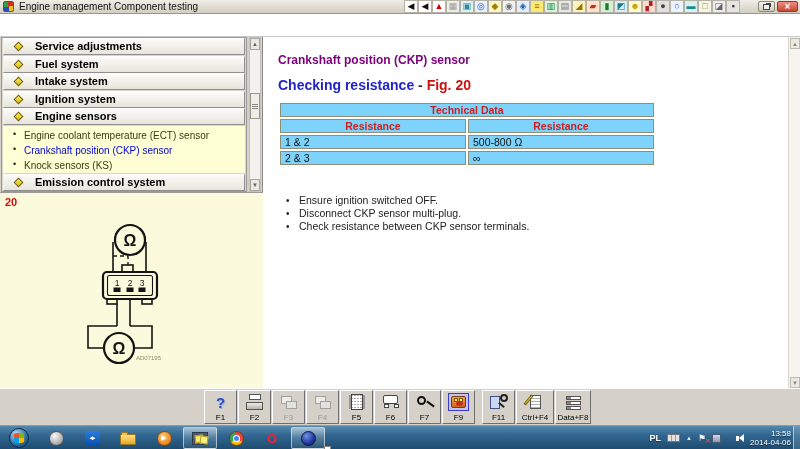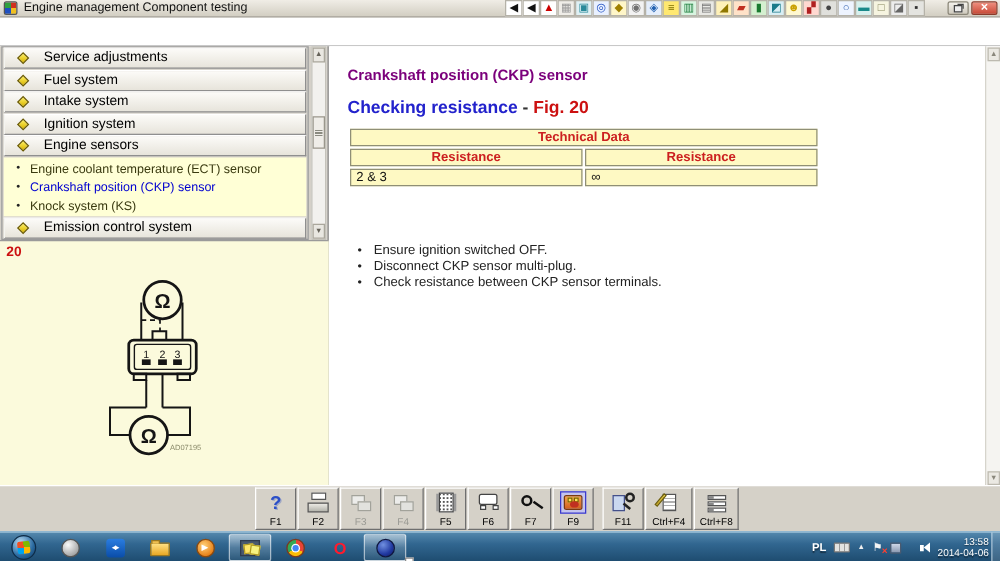--- a/index.html
+++ b/index.html
@@ -55,21 +55,21 @@
 
   
   #main{position:absolute;left:0;top:36px;width:800px;height:352px;background:#fff;border-top:1px solid #c8c8c8}
   #sidebar{position:absolute;left:0;top:0;width:263px;height:352px;background:#D4D0C8;border-right:1px solid #8a8a8a}
 
   #acc-frame{position:absolute;left:1px;top:0;width:246px;height:155px;border:1px solid #9a9a9a;background:#D8D5CD}
   .acc-item{position:absolute;left:1px;right:1px;height:17px;
     background:linear-gradient(#fcfbf8,#e7e4db);border:1px solid #8f8f8f;border-top-color:#fff;border-left-color:#f4f4f0}
   .diamond{position:absolute;left:11px;top:4px;width:7px;height:7px;transform:rotate(45deg);
     background:linear-gradient(135deg,#fff060,#d8b400);border:1px solid #6a5a00}
-  .acc-label{position:absolute;left:31px;top:1px;font-size:11px;font-weight:normal;color:#000}
+  .acc-label{position:absolute;left:31px;top:1px;font-size:11px;font-weight:bold;color:#000}
   #submenu{position:absolute;left:1px;right:1px;top:88px;height:47px;background:#FFFFD6}
   .sm-item{position:absolute;left:0;right:0;height:13px}
   .sm-mark{position:absolute;left:10px;top:-1px;font-size:9px;color:#222}
   .sm-label{position:absolute;left:21px;top:0;font-size:10px;font-weight:normal;color:#3a3a10}
   .sm-item.selected .sm-label{color:#0000D0}
 
   
   #side-scroll{position:absolute;left:249px;top:0;width:12px;height:155px;background:#F2F1EE;border:1px solid #c4c2ba}
   .sb-btn{position:absolute;left:0;width:10px;height:12px;background:#E9E7E1;border:1px solid #aaa79c;
     font-size:6px;line-height:11px;text-align:center;color:#66635a}
@@ -85,21 +85,21 @@
   #figsvg{position:absolute;left:0;top:0}
 
   
   #content{position:absolute;left:264px;top:0;right:0;height:352px;background:#fff}
   .c-title{position:absolute;left:14px;top:16px;font-size:12px;font-weight:bold;color:#7B007B}
   .c-sub{position:absolute;left:14px;top:40px;font-size:14px;font-weight:bold}
   .c-sub .blue{color:#2222CC}
   .c-sub .sep{color:#333;white-space:pre}
   .c-sub .red{color:#CC1111}
   .tdtable{position:absolute;left:14px;top:64px;width:378px;border-collapse:separate;border-spacing:2px}
-  .tdtable td{border:1px solid #8F8F76;height:13px;font-size:10.5px;padding:0 4px;background:#fef9c3;width:50%}
+  .tdtable td{border:1px solid #8F8F76;height:13px;font-size:10.5px;padding:0 4px;background:#7dd3fc;width:50%}
   .tdtable td.th{color:#CC2020;font-weight:bold;text-align:center}
   .tdtable td.dv{color:#111;text-align:left}
   .bullets{position:absolute;left:22px;top:157px}
   .bullet{position:relative;font-size:10.5px;color:#222;line-height:13px;padding-left:13px}
   .bm{position:absolute;left:0;top:0;font-size:10px}
   
   #content-scroll{position:absolute;right:0;top:0;width:12px;height:352px;background:#F5F4F1;border-left:1px solid #d6d4cc}
   .cs-btn{position:absolute;left:1px;width:10px;height:11px;background:#EBE9E3;border:1px solid #bdbab0;
     font-size:6px;line-height:10px;text-align:center;color:#8a877c}
   .cs-up{top:1px}
@@ -265,21 +265,21 @@
           <div class="sm-item" style="top:4px">
             <span class="sm-mark">•</span>
             <span class="sm-label">Engine coolant temperature (ECT) sensor</span>
           </div>
           <div class="sm-item selected" style="top:19px">
             <span class="sm-mark">•</span>
             <span class="sm-label">Crankshaft position (CKP) sensor</span>
           </div>
           <div class="sm-item" style="top:34px">
             <span class="sm-mark">•</span>
-            <span class="sm-label">Knock system (KS)</span>
+            <span class="sm-label">Knock sensors (KS)</span>
           </div>
         </div>
         <div class="acc-item" style="top:136px">
           <span class="diamond"></span>
           <span class="acc-label">Emission control system</span>
         </div>
       </div>
 
       <div id="side-scroll">
         <div class="sb-btn sb-up">▲</div>
@@ -330,20 +330,24 @@
       <table class="tdtable">
         <tbody>
             <tr>
           <td colspan="2" class="th">Technical Data</td>
         </tr>
         <tr>
           <td class="th">Resistance</td>
           <td class="th">Resistance</td>
         </tr>
         <tr>
+          <td class="dv">1 &amp; 2</td>
+          <td class="dv">500-800 Ω</td>
+        </tr>
+        <tr>
           <td class="dv">2 &amp; 3</td>
           <td class="dv">∞</td>
         </tr>
       </tbody>
         </table>
 
       <div class="bullets">
         <div class="bullet">
           <span class="bm">•</span>
           <span>Ensure ignition switched OFF.</span>
@@ -443,21 +447,21 @@
         <span class="lab">Ctrl+F4</span>
       </div>
       <div class="fk" style="width:36px">
         <span class="ic">
             <span class="rows">
               <span class="rw"></span>
               <span class="rw"></span>
               <span class="rw"></span>
             </span>
           </span>
-        <span class="lab">Ctrl+F8</span>
+        <span class="lab">Data+F8</span>
       </div>
     </div>
   </div>
 
   <div id="taskbar">
     <div id="startbtn">
       <span class="orb">
           <span class="flag"></span>
         </span>
     </div>

